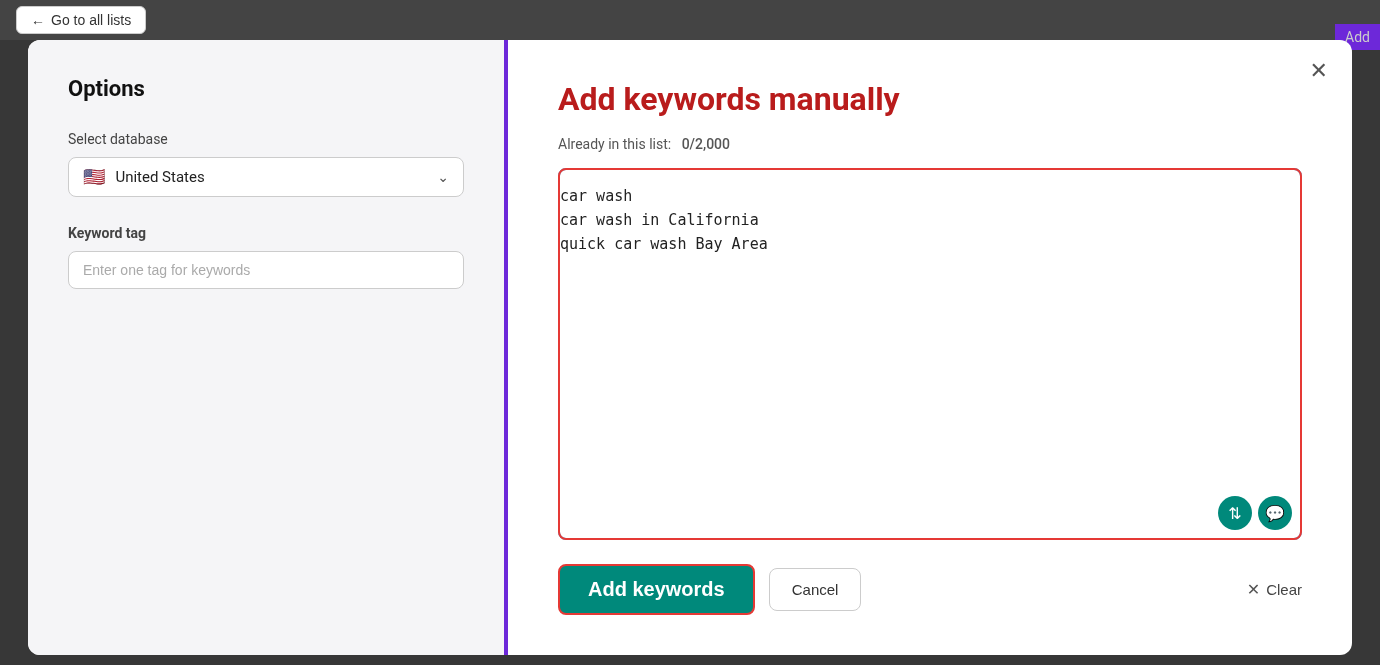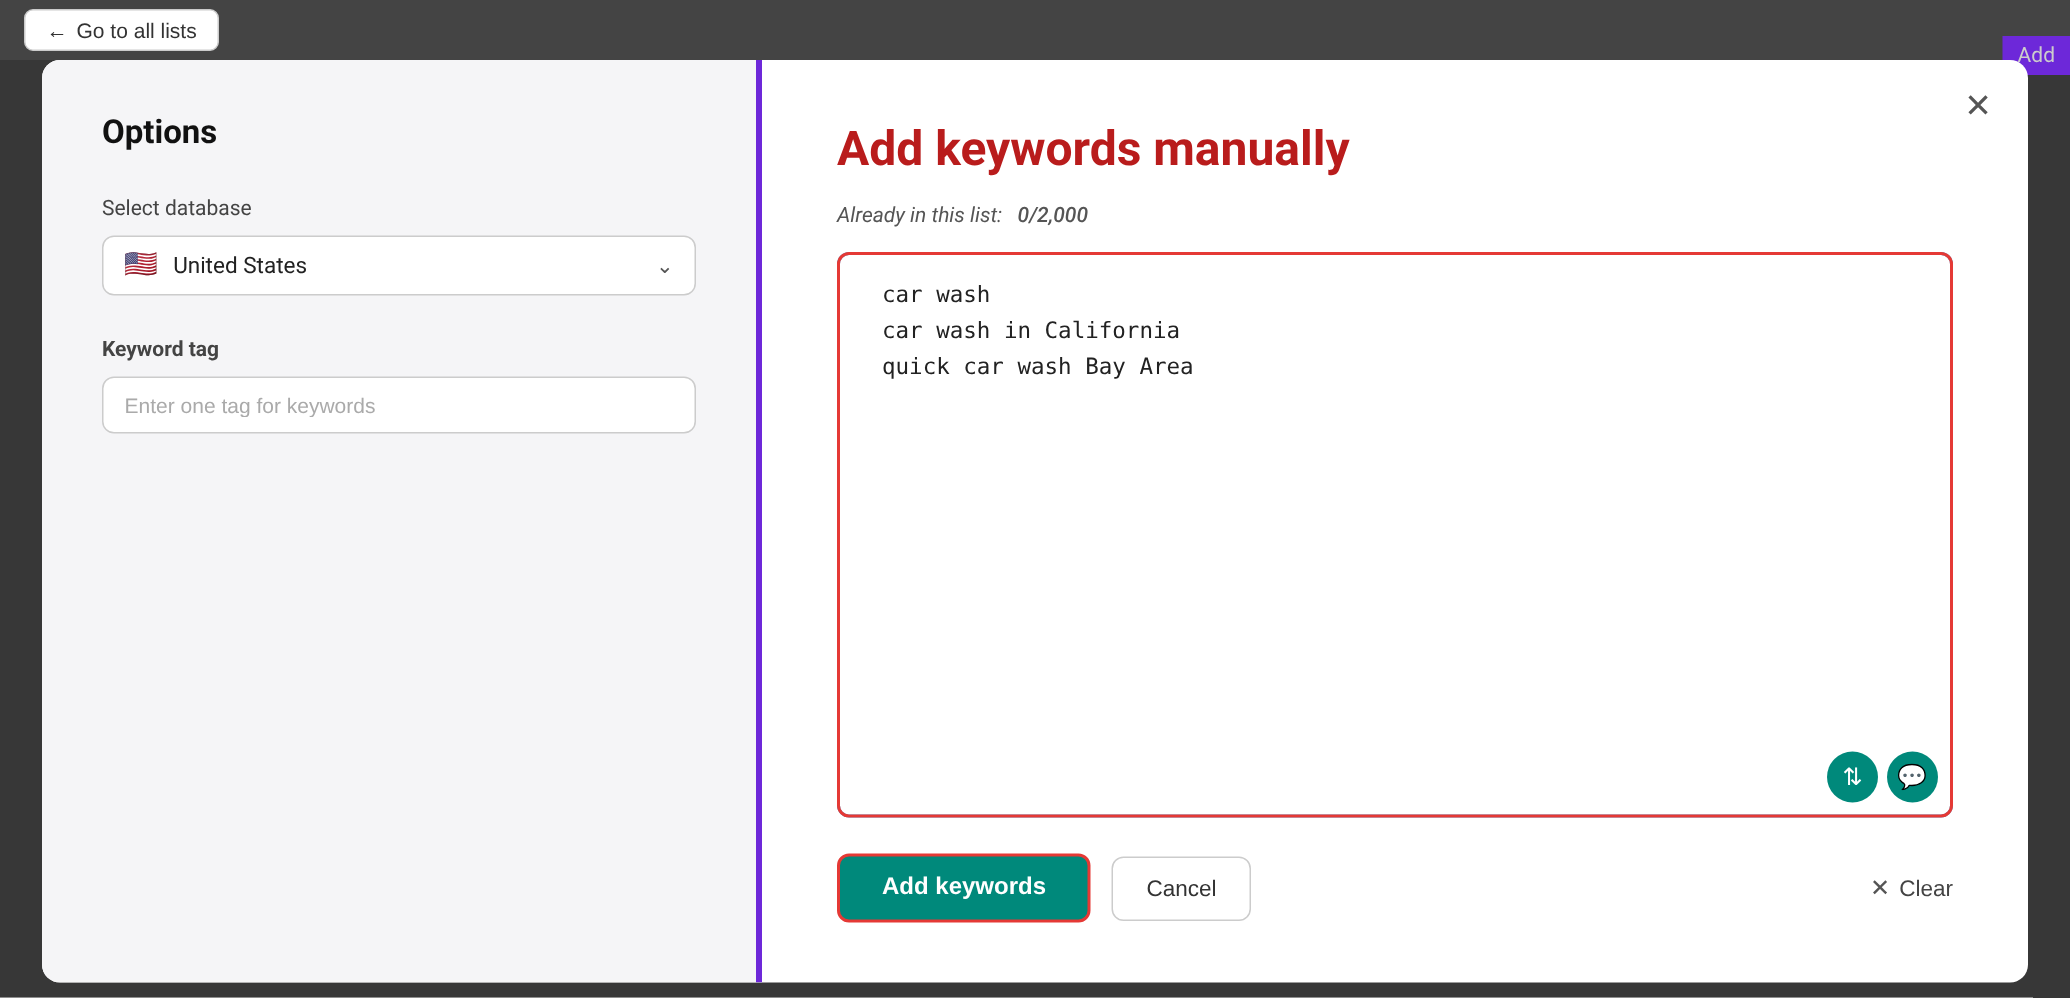--- a/index.html
+++ b/index.html
@@ -170,21 +170,20 @@
       font-size: 32px;
       font-weight: 700;
       color: #b91c1c;
       margin-bottom: 18px;
     }
 
     .already-in-list {
       font-size: 14px;
       color: #555;
       margin-bottom: 16px;
-      font-style: italic;
     }
 
     .already-count {
       font-weight: 500;
     }
 
     .enter-keywords-row {
       display: flex;
       align-items: center;
       gap: 10px;
@@ -214,21 +213,21 @@
       position: relative;
       margin-bottom: 24px;
     }
 
     .keywords-textarea {
       width: 100%;
       height: 100%;
       min-height: 180px;
       border: 2px solid #4aa8e8;
       border-radius: 8px;
-      padding: 14px 28px;
+      padding: 14px 0;
       font-size: 15px;
       color: #222;
       resize: none;
       line-height: 1.6;
       outline: none;
     }
 
     .textarea-highlighted-border {
       border: 2px solid #e53935;
       border-radius: 8px;
@@ -267,21 +266,21 @@
       align-items: center;
       gap: 14px;
     }
 
     .add-keywords-btn {
       background: #00897b;
       color: #fff;
       border: 2px solid #e53935;
       border-radius: 8px;
       padding: 12px 28px;
-      font-size: 16px;
+      font-size: 20px;
       font-weight: 600;
       cursor: pointer;
     }
 
     .cancel-btn {
       background: #fff;
       color: #333;
       border: 1px solid #ccc;
       border-radius: 8px;
       padding: 12px 22px;

